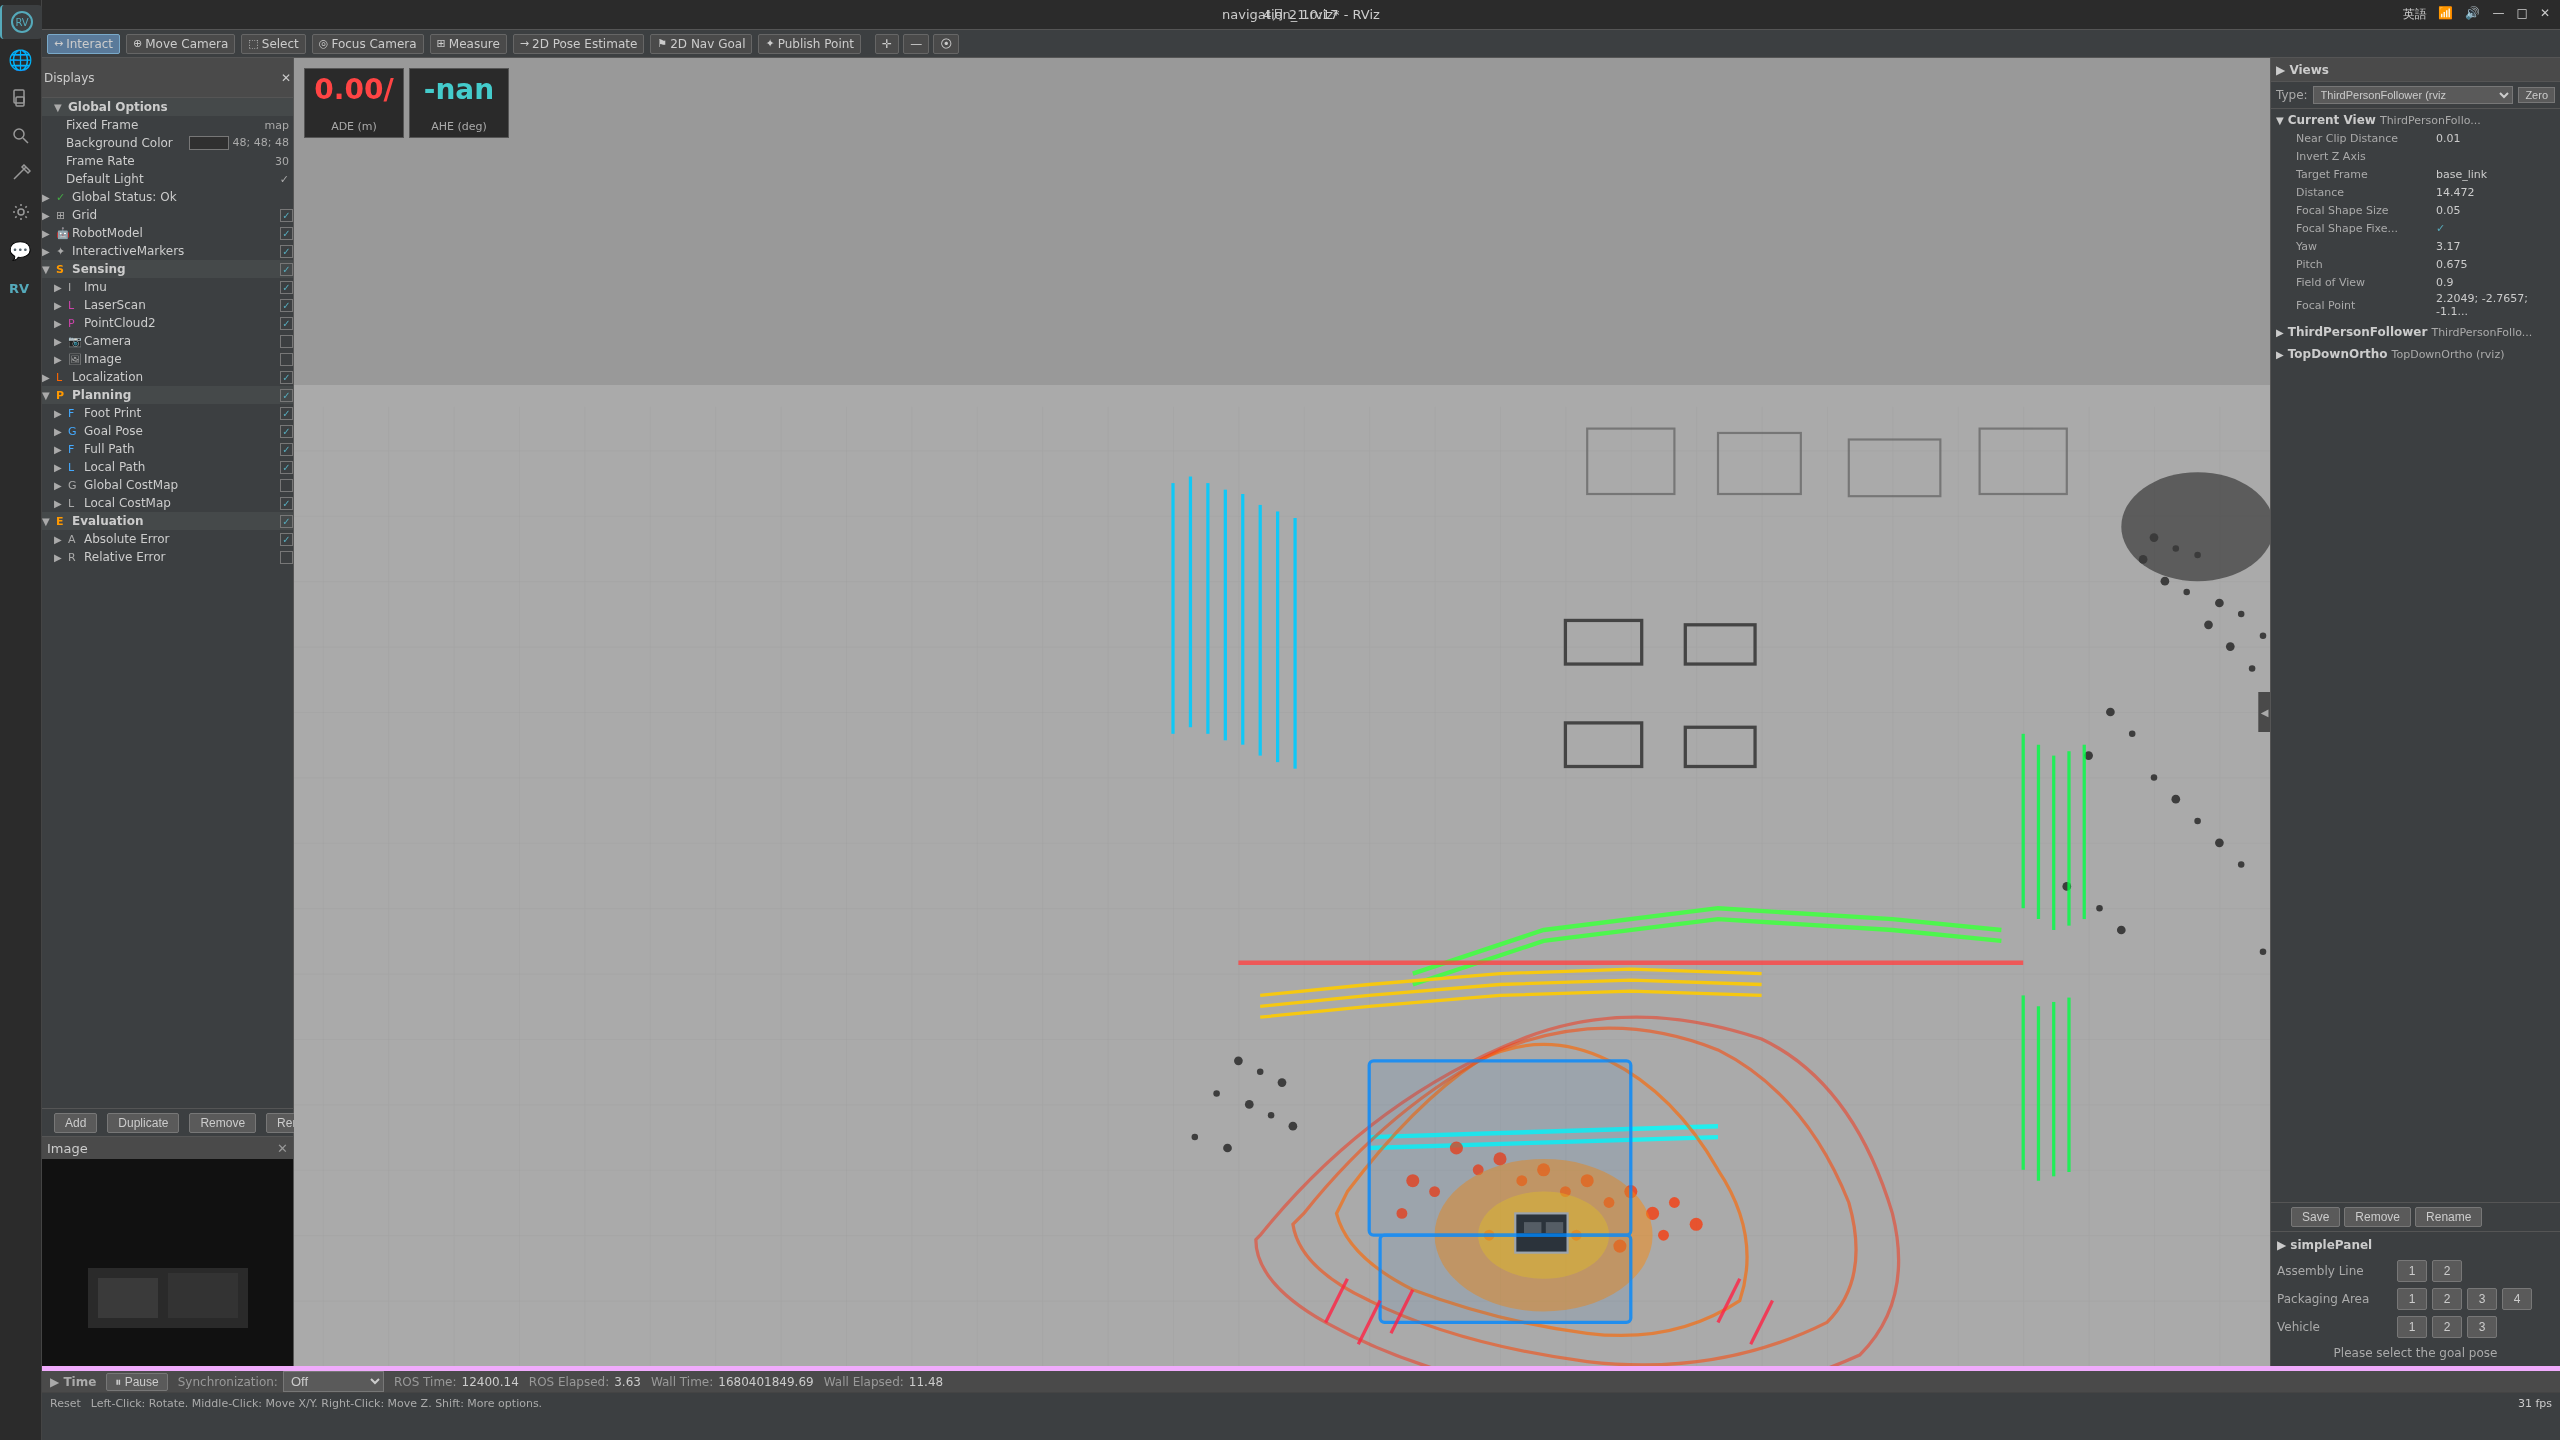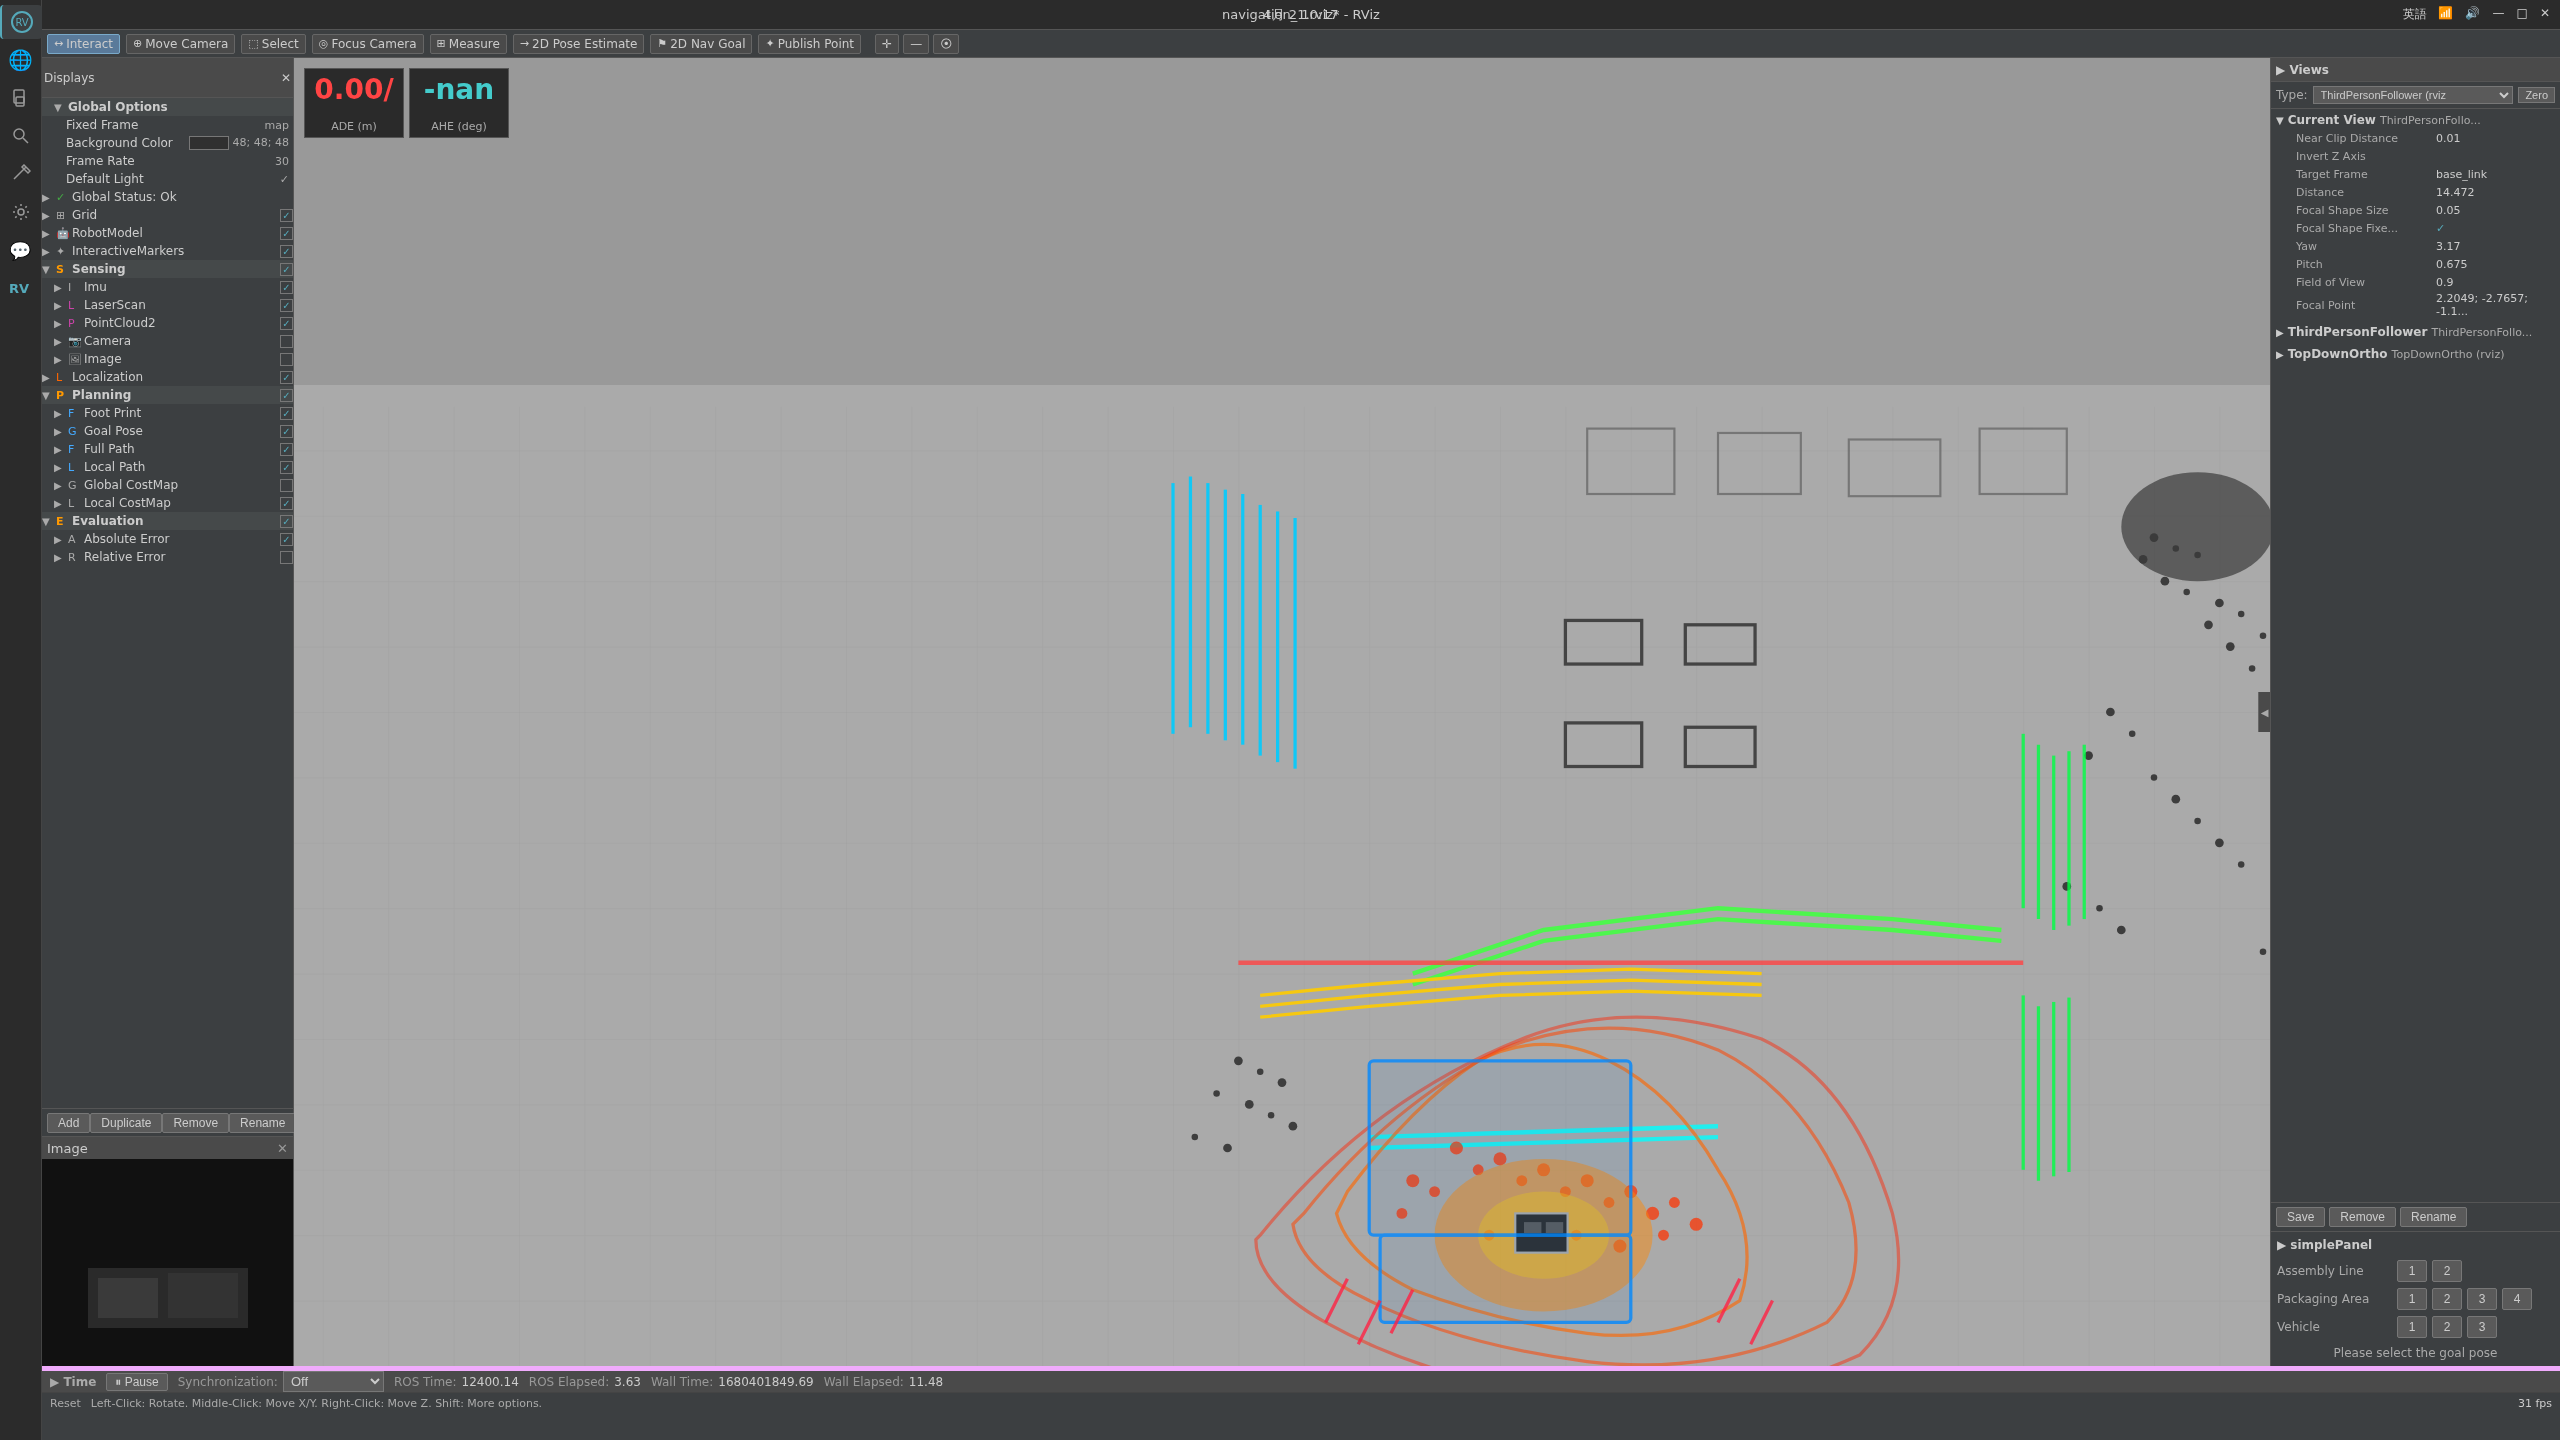--- a/index.html
+++ b/index.html
@@ -141,22 +141,22 @@
 
     .tree-group-header {
       background: #45494a;
       font-weight: bold;
     }
 
     #displays-buttons {
       height: 28px;
       display: flex;
       align-items: center;
-      gap: 0;
-      padding: 3px 5px;
+      gap: 10px;
+      padding: 3px 12px;
       border-top: 1px solid #555;
     }
     .panel-btn {
       padding: 2px 10px;
       background: #5a5a5a;
       border: 1px solid #777;
       border-radius: 2px;
       cursor: pointer;
       font-size: 12px;
       color: #ccc;
@@ -297,21 +297,21 @@
       align-items: center;
       padding: 1px 0 1px 20px;
       min-height: 18px;
     }
     .views-prop-name { width: 140px; color: #aaa; font-size: 11px; flex-shrink: 0; }
     .views-prop-value { color: #ccc; font-size: 11px; }
 
     #views-buttons {
       display: flex;
       gap: 4px;
-      padding: 4px 5px;
+      padding: 4px 20px;
       border-top: 1px solid #555;
     }
     .views-btn {
       padding: 2px 10px;
       background: #5a5a5a;
       border: 1px solid #777;
       border-radius: 2px;
       cursor: pointer;
       font-size: 12px;
       color: #ccc;

